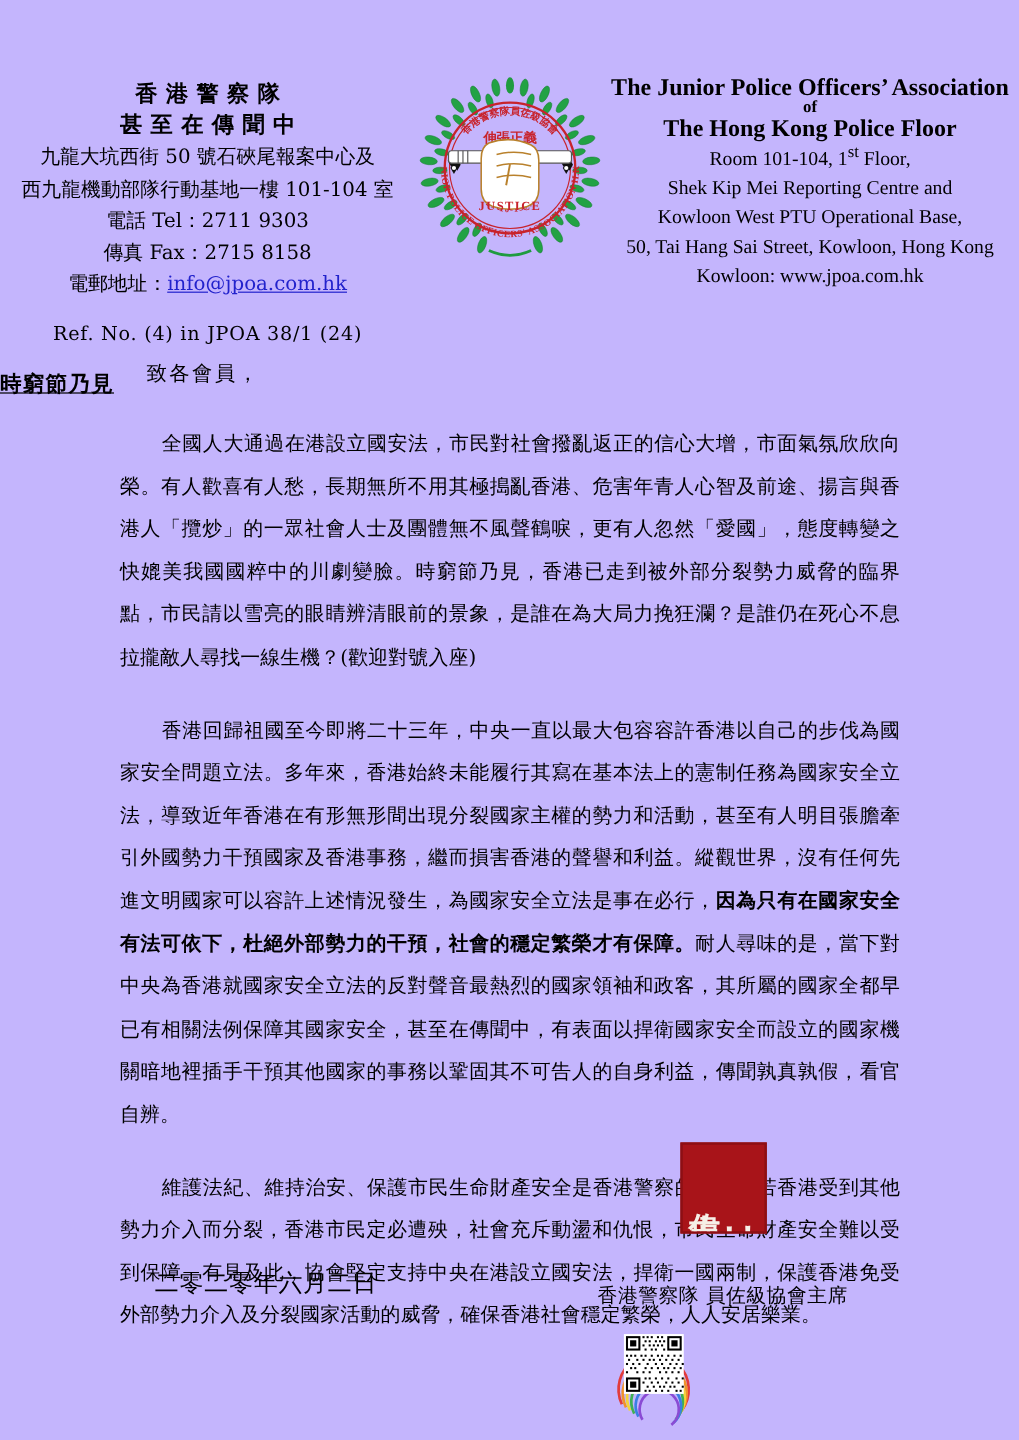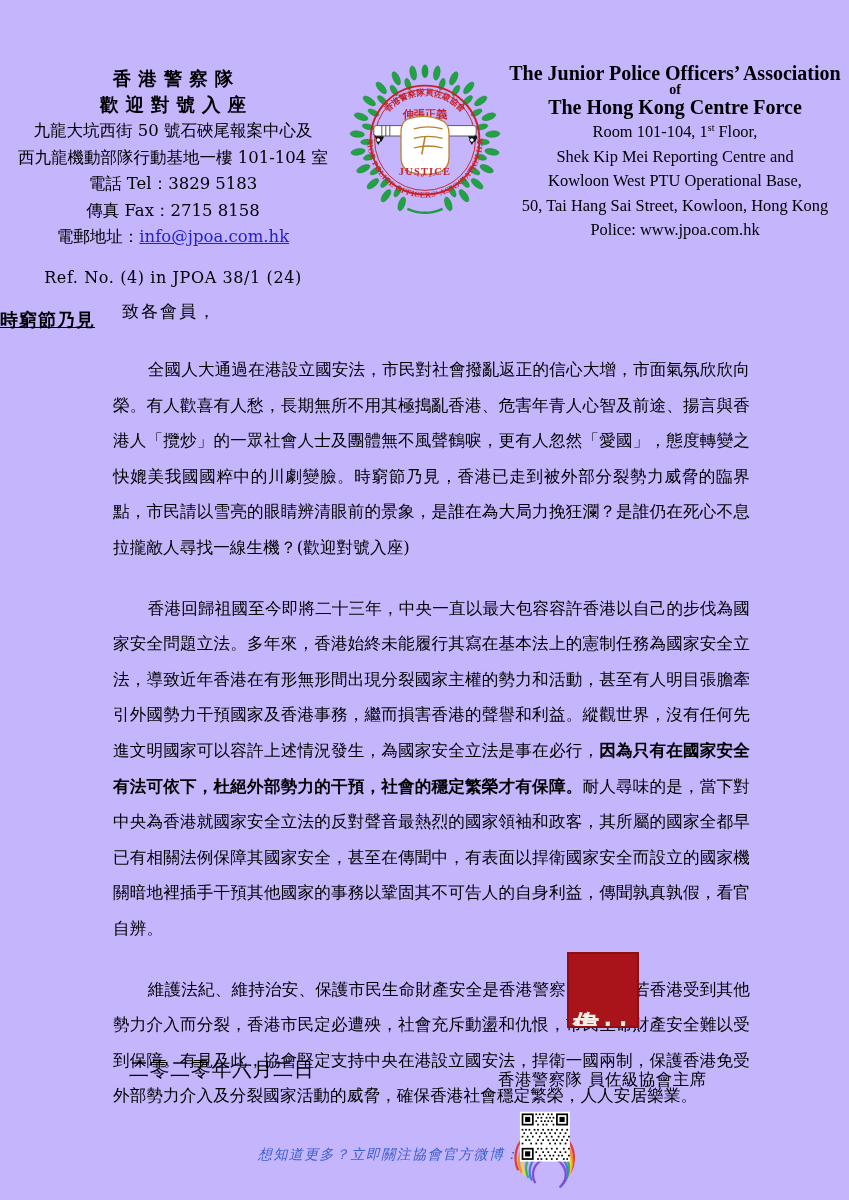--- a/index.html
+++ b/index.html
@@ -77,21 +77,21 @@
     font-size: 14px;
     font-weight: bold;
     line-height: 16px;
   }
   .lh-right .addr-en {
     font-size: 16.4px;
     line-height: 24.5px;
     white-space: nowrap;
   }
   .lh-right sup {
-    font-size: 10px;
+    font-size: 14px;
     vertical-align: super;
   }
 
   
   .logo-wrap {
     position: absolute;
     left: 345px;
     top: 2px;
     width: 160px;
     height: 160px;
@@ -126,21 +126,21 @@
     top: 352px;
     width: 650px;
     font-size: 16.6px;
     line-height: 35.6px;
     text-align: justify;
     text-justify: inter-ideograph;
     letter-spacing: 0.1px;
     font-family: "DejaVu Serif", "Liberation Serif", serif;
   }
   .body-block p {
-    margin: 0 0 25px 13px;
+    margin: 0 0 25px 0;
     text-indent: 2.1em;
   }
   .body-block b { font-weight: bold; }
 
   
   .seal {
     position: absolute;
     left: 567px;
     top: 952px;
     width: 72px;
@@ -227,24 +227,24 @@
 </style>
 </head>
 <body>
 
 <div class="page">
 
   <div class="letterhead">
 
     <div class="lh-left">
       <div class="org1">香港警察隊</div>
-      <div class="org2">歡迎對號入座</div>
+      <div class="org2">甚至在傳聞中</div>
       <div class="addr">九龍大坑西街 50 號石硤尾報案中心及</div>
       <div class="addr">西九龍機動部隊行動基地一樓 101-104 室</div>
-      <div class="addr">電話 Tel：3829  5183</div>
+      <div class="addr">電話 Tel：2711  9303</div>
       <div class="addr">傳真 Fax：2715  8158</div>
       <div class="addr"><span>電郵地址：</span><a class="email-link" href="#">info@jpoa.com.hk</a></div>
       <div class="refline">Ref. No. (4) in JPOA 38/1 (24)</div>
     </div>
 
     <div class="logo-wrap">
       <svg viewBox="0 0 200 200" width="160" height="160" xmlns="http://www.w3.org/2000/svg">
         <defs>
           <path id="arcTop" d="M 40 104 A 60 60 0 0 1 160 104" fill="none"></path>
           <path id="arcBot" d="M 28 100 A 72 72 0 0 0 172 100" fill="none"></path>
@@ -438,26 +438,26 @@
           <path d="M100 96 l-4 22" fill="none" stroke-width="2"></path>
         </g>
 
         <text x="100" y="144" font-size="13" fill="#c8232c" font-weight="bold" text-anchor="middle" letter-spacing="1.5" font-family="Liberation Serif, serif">JUSTICE</text>
       </svg>
     </div>
 
     <div class="lh-right">
       <div class="assoc-b">The Junior Police Officers’ Association</div>
       <div class="assoc-of">of</div>
-      <div class="assoc-b">The Hong Kong Centre Force</div>
+      <div class="assoc-b">The Hong Kong Police Floor</div>
       <div class="addr-en"><span>Room 101-104, 1</span><sup>st</sup><span> Floor,</span></div>
       <div class="addr-en">Shek Kip Mei Reporting Centre and</div>
       <div class="addr-en">Kowloon West PTU Operational Base,</div>
       <div class="addr-en">50, Tai Hang Sai Street, Kowloon, Hong Kong</div>
-      <div class="addr-en">Police: www.jpoa.com.hk</div>
+      <div class="addr-en">Kowloon: www.jpoa.com.hk</div>
     </div>
   </div>
 
   <div class="salutation">致各會員，</div>
   <div class="doc-title">時窮節乃見</div>
 
   <div class="body-block">
       <p><span>全國人大通過在港設立國安法，市民對社會撥亂返正的信心大增，市面氣氛欣欣向榮。有人歡喜有人愁，長期無所不用其極搗亂香港、危害年青人心智及前途、揚言與香港人「攬炒」的一眾社會人士及團體無不風聲鶴唳，更有人忽然「愛國」，態度轉變之快媲美我國國粹中的川劇變臉。時窮節乃見，香港已走到被外部分裂勢力威脅的臨界點，市民請以雪亮的眼睛辨清眼前的景象，是誰在為大局力挽狂瀾？是誰仍在死心不息拉攏敵人尋找一線生機？(歡迎對號入座)</span></p>
       <p><span>香港回歸祖國至今即將二十三年，中央一直以最大包容容許香港以自己的步伐為國家安全問題立法。多年來，香港始終未能履行其寫在基本法上的憲制任務為國家安全立法，導致近年香港在有形無形間出現分裂國家主權的勢力和活動，甚至有人明目張膽牽引外國勢力干預國家及香港事務，繼而損害香港的聲譽和利益。縱觀世界，沒有任何先進文明國家可以容許上述情況發生，為國家安全立法是事在必行，</span><b>因為只有在國家安全有法可依下，杜絕外部勢力的干預，社會的穩定繁榮才有保障。</b><span>耐人尋味的是，當下對中央為香港就國家安全立法的反對聲音最熱烈的國家領袖和政客，其所屬的國家全都早已有相關法例保障其國家安全，甚至在傳聞中，有表面以捍衛國家安全而設立的國家機關暗地裡插手干預其他國家的事務以鞏固其不可告人的自身利益，傳聞孰真孰假，看官自辨。</span></p>
       <p><span>維護法紀、維持治安、保護市民生命財產安全是香港警察的使命。若香港受到其他勢力介入而分裂，香港市民定必遭殃，社會充斥動盪和仇恨，市民生命財產安全難以受到保障。有見及此，協會堅定支持中央在港設立國安法，捍衛一國兩制，保護香港免受外部勢力介入及分裂國家活動的威脅，確保香港社會穩定繁榮，人人安居樂業。</span></p>
@@ -468,21 +468,20 @@
       <div class="seal-inner">
         <div class="seal-col-l">林</div>
         <div class="seal-col-r">志偉</div>
       </div>
     </div>
   </div>
 
   <div class="signature-line">香港警察隊  員佐級協會主席</div>
   <div class="date-line">二零二零年六月二日</div>
 
-  <div class="footer-note">想知道更多？立即關注協會官方微博：</div>
 
   <div class="qr-wrap">
     <svg viewBox="0 0 100 100" width="92" height="86" xmlns="http://www.w3.org/2000/svg">
 
       <g fill="none" stroke-width="2.6">
         <path d="M20 70 A 34 34 0 1 1 78 76" stroke="#e23b3b"></path>
         <path d="M24 73 A 31 31 0 1 1 76 79" stroke="#f0922a"></path>
         <path d="M28 76 A 28 28 0 1 1 74 82" stroke="#f3d43a"></path>
         <path d="M32 79 A 25 25 0 1 1 72 85" stroke="#3fb054"></path>
         <path d="M36 82 A 22 22 0 1 1 70 88" stroke="#3b7fe2"></path>

